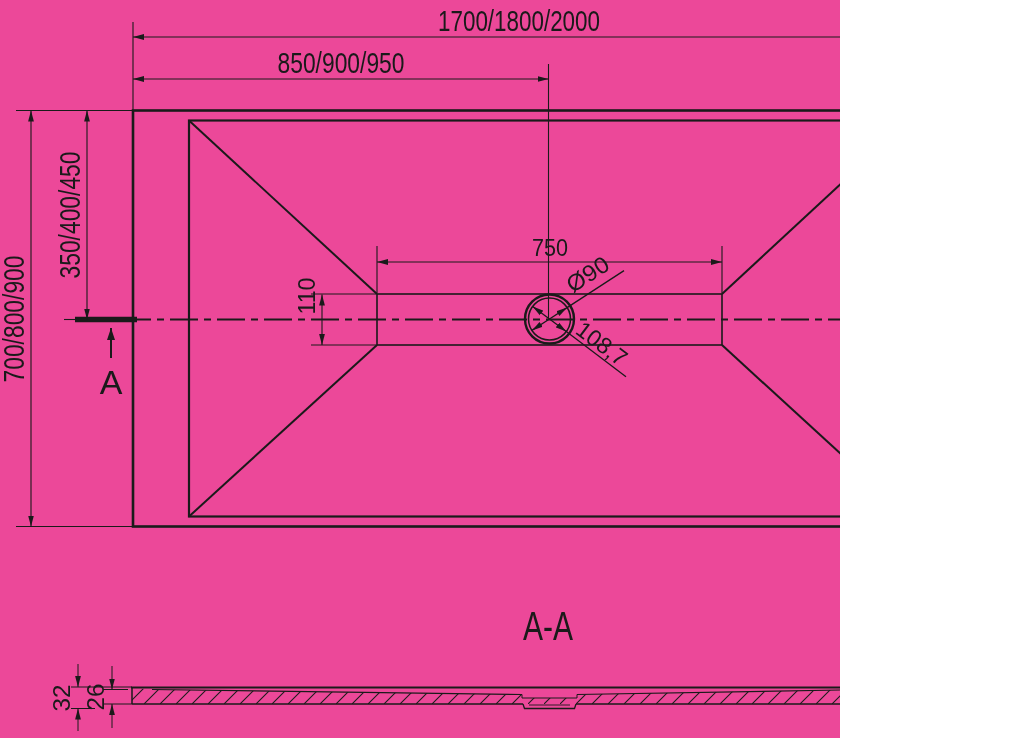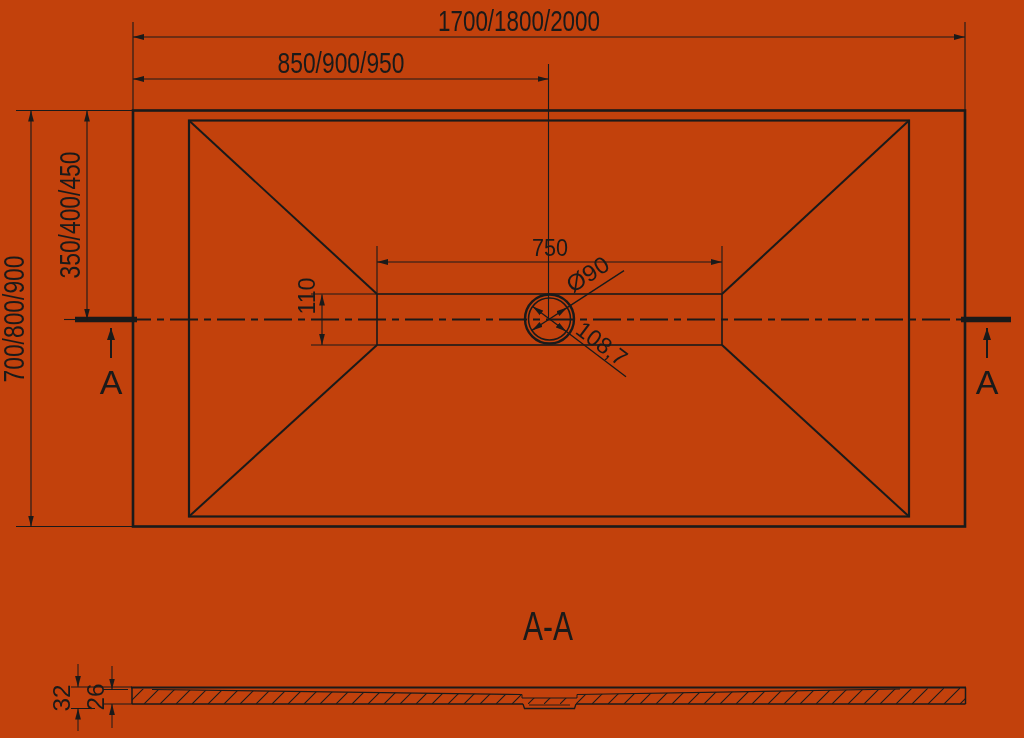--- a/index.html
+++ b/index.html
@@ -1,23 +1,23 @@
 <!DOCTYPE html>
 <html><head>
 <meta charset="utf-8">
 <style>
   html, body {
     margin: 0;
     padding: 0;
     background: #ffffff;
   }
   #stage {
-    width: 1024px;
+    width: 840px;
     height: 738px;
-    background: #c2410c;
+    background: #ec4899;
     position: relative;
     overflow: hidden;
   }
   svg {
     display: block;
   }
   text {
     font-family: "Liberation Sans", "DejaVu Sans", sans-serif;
     stroke: none;
   }

